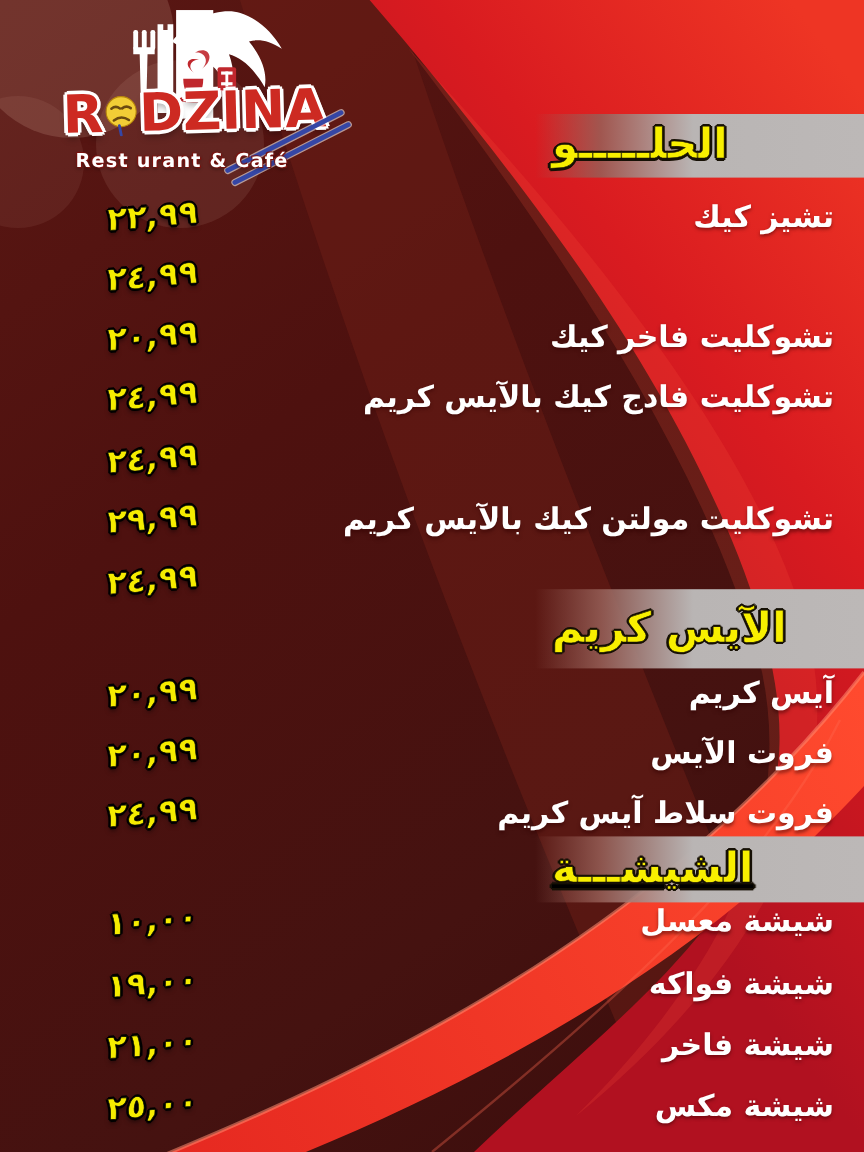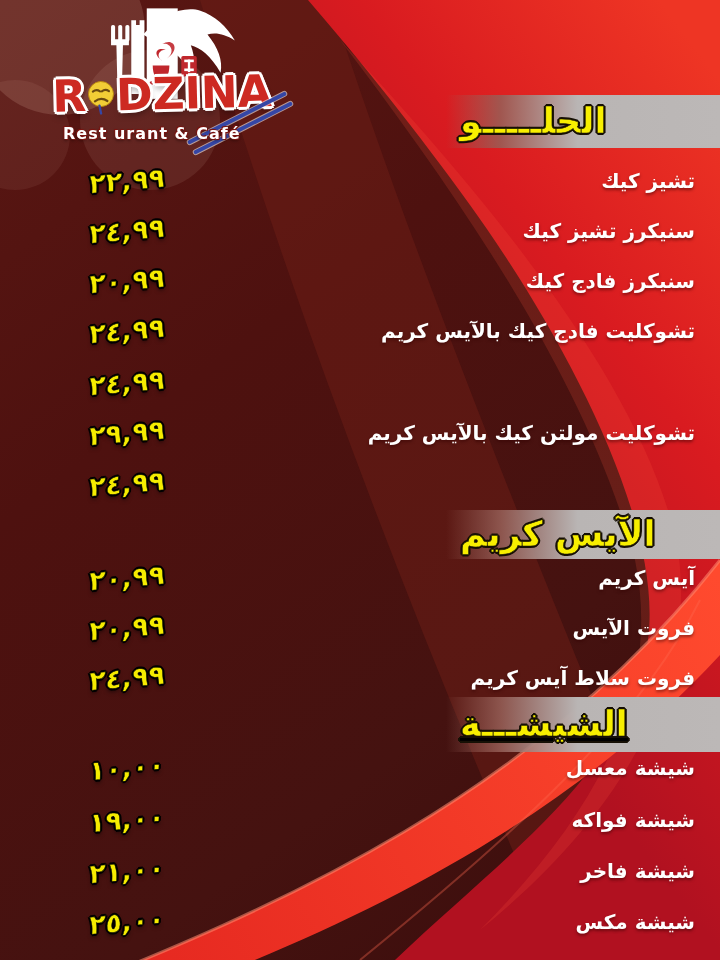--- a/index.html
+++ b/index.html
@@ -37,27 +37,27 @@
     display:flex;align-items:center;
   }
   .banner-title{
     direction:rtl;font-size:35px;font-weight:900;color:#f8ef00;line-height:1;
     padding-left:14px;
     text-shadow:-2px 0 0 #161005,2px 0 0 #161005,0 -2px 0 #161005,0 2px 0 #161005,
                 -1px -1px 0 #161005,1px 1px 0 #161005,-1px 1px 0 #161005,1px -1px 0 #161005;
     -webkit-text-stroke:.5px #161005;
   }
   .b1{top:95px;height:53px;}
-  .b2{top:510px;height:49px;}
+  .b2{top:491px;height:66px;}
   .b3{top:697px;height:55px;text-decoration:underline;}
   
   .row{position:absolute;left:0;right:0;height:42px;z-index:2;}
   .item-name{
     position:absolute;right:25px;top:0;direction:rtl;white-space:nowrap;
-    font-size:20px;font-weight:bold;color:#ffffff;line-height:42px;
+    font-size:25px;font-weight:bold;color:#ffffff;line-height:42px;
     text-shadow:0 2px 3px rgba(50,0,0,.5);
   }
   .item-price{
     position:absolute;left:52px;top:0;width:150px;text-align:center;direction:rtl;white-space:nowrap;
     font-size:27px;font-weight:900;color:#f5ec00;line-height:42px;
     transform:rotate(-5deg) skewX(-8deg);
     text-shadow:-2px 0 0 #000,2px 0 0 #000,0 -2px 0 #000,0 2px 0 #000,
                 -1px -1px 0 #000,1px 1px 0 #000,-1px 1px 0 #000,1px -1px 0 #000,
                 0 3px 4px rgba(0,0,0,.6);
     -webkit-text-stroke:.5px #000;
@@ -155,25 +155,24 @@
   <div class="banner b3">
     <div class="banner-title">الشيشـــة</div>
   </div>
 
   <div class="row" style="top:160px">
     <span class="item-price">٢٢,٩٩</span>
     <span class="item-name">تشيز كيك</span>
   </div>
   <div class="row" style="top:210px">
     <span class="item-price">٢٤,٩٩</span>
-    <span class="item-name">سنيكرز تشيز كيك</span>
   </div>
   <div class="row" style="top:260px">
     <span class="item-price">٢٠,٩٩</span>
-    <span class="item-name">سنيكرز فادج كيك</span>
+    <span class="item-name">تشوكليت فاخر كيك</span>
   </div>
   <div class="row" style="top:310px">
     <span class="item-price">٢٤,٩٩</span>
     <span class="item-name">تشوكليت فادج كيك بالآيس كريم</span>
   </div>
   <div class="row" style="top:362px">
     <span class="item-price">٢٤,٩٩</span>
   </div>
   <div class="row" style="top:412px">
     <span class="item-price">٢٩,٩٩</span>

